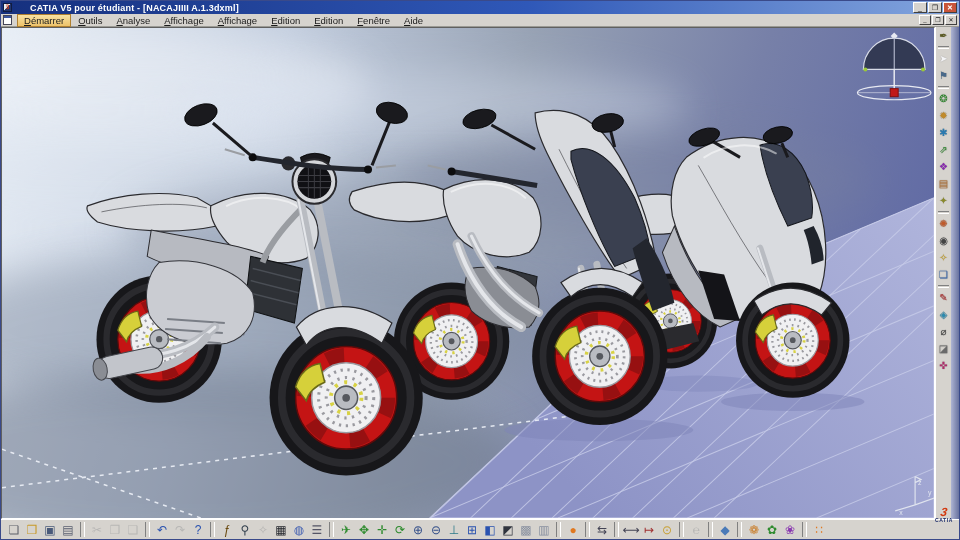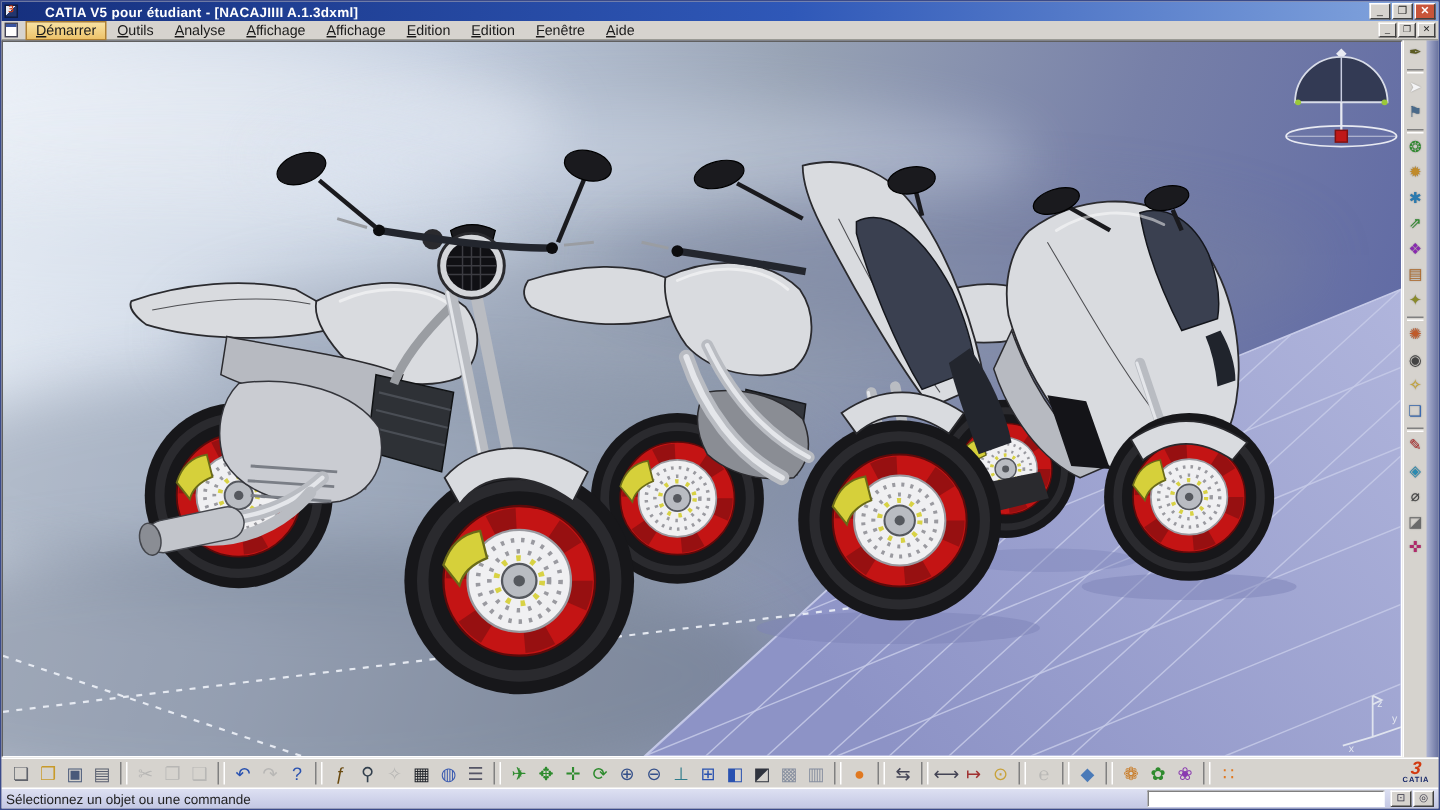--- a/index.html
+++ b/index.html
@@ -361,22 +361,14 @@
       <span class="tbicon" style="color: rgb(138, 58, 176);">❀</span>
       <span class="tbicon sep"></span>
       <span class="tbicon" style="color: rgb(224, 120, 32);">∷</span>
     </div>
 
   <div class="catia-logo">
     <span class="mark">3</span>
     <span class="word">CATIA</span>
   </div>
 
-  <div class="statusbar">
-    <span class="status-msg">Sélectionnez un objet ou une commande</span>
-    <input class="cmd-input" value="" style="">
-    <span class="winbtns">
-        <span class="sbtn">⊡</span>
-        <span class="sbtn">◎</span>
-      </span>
-  </div>
 
 </div>
 
 </body></html>

